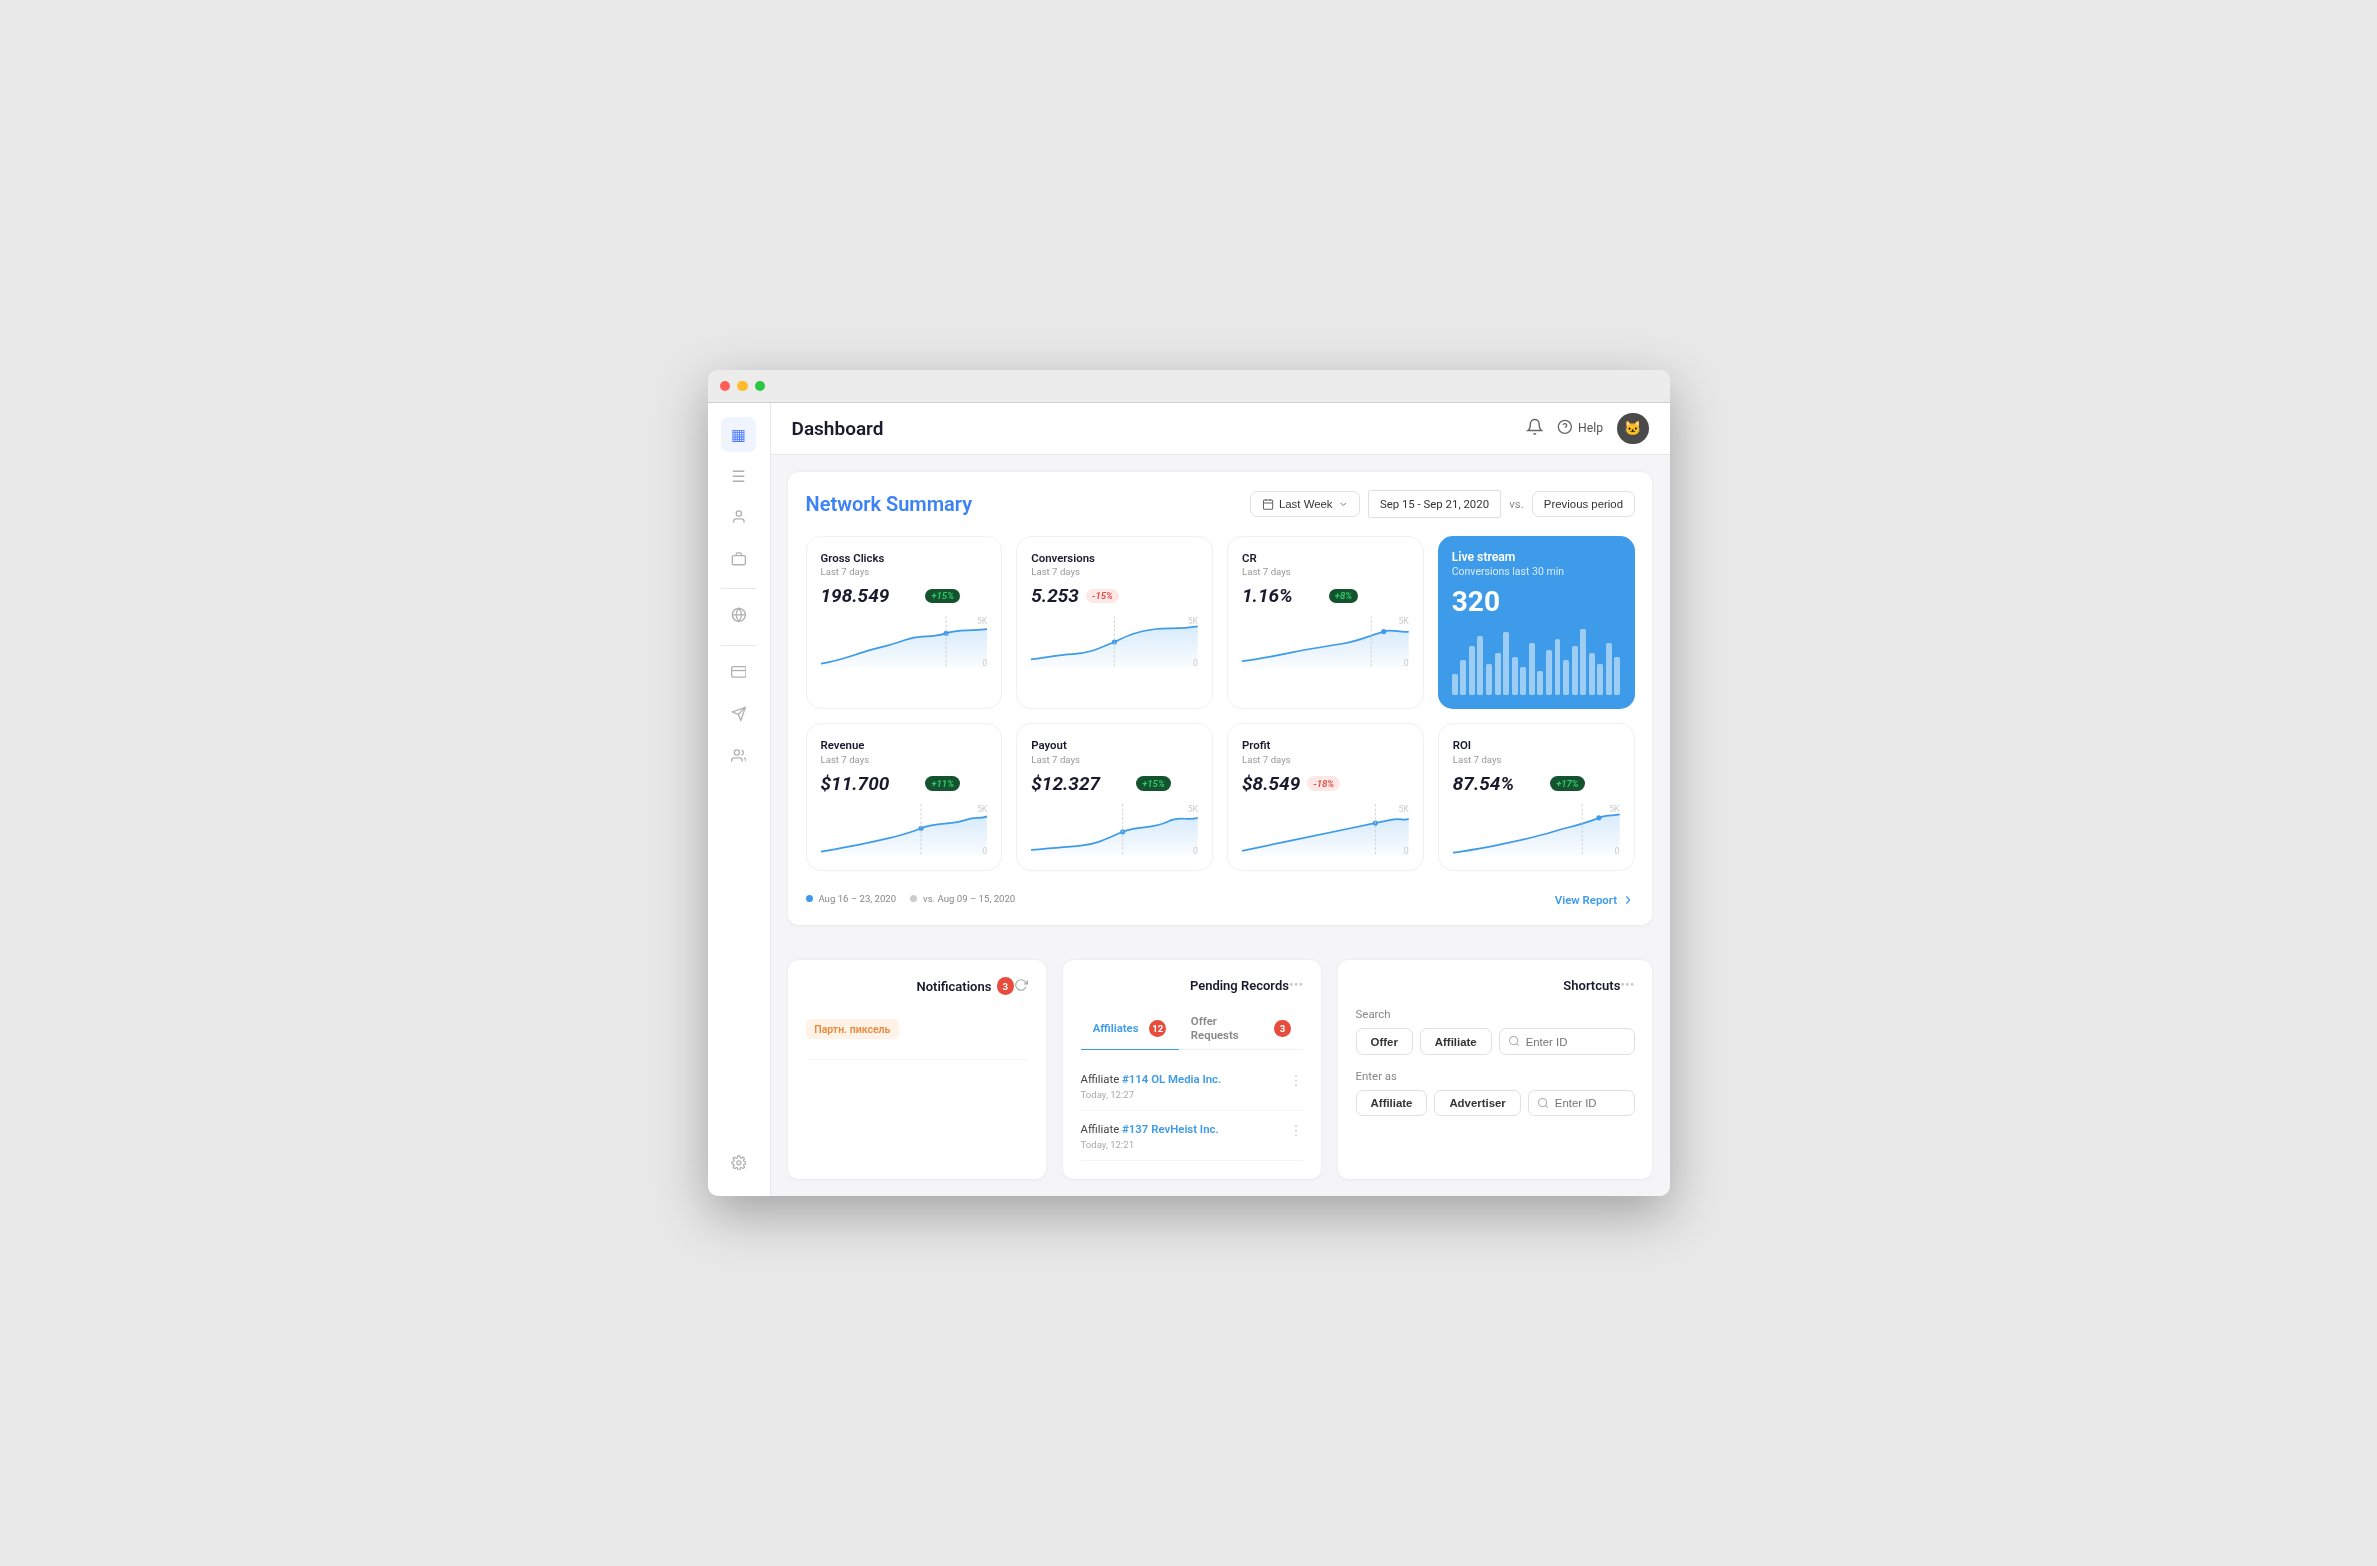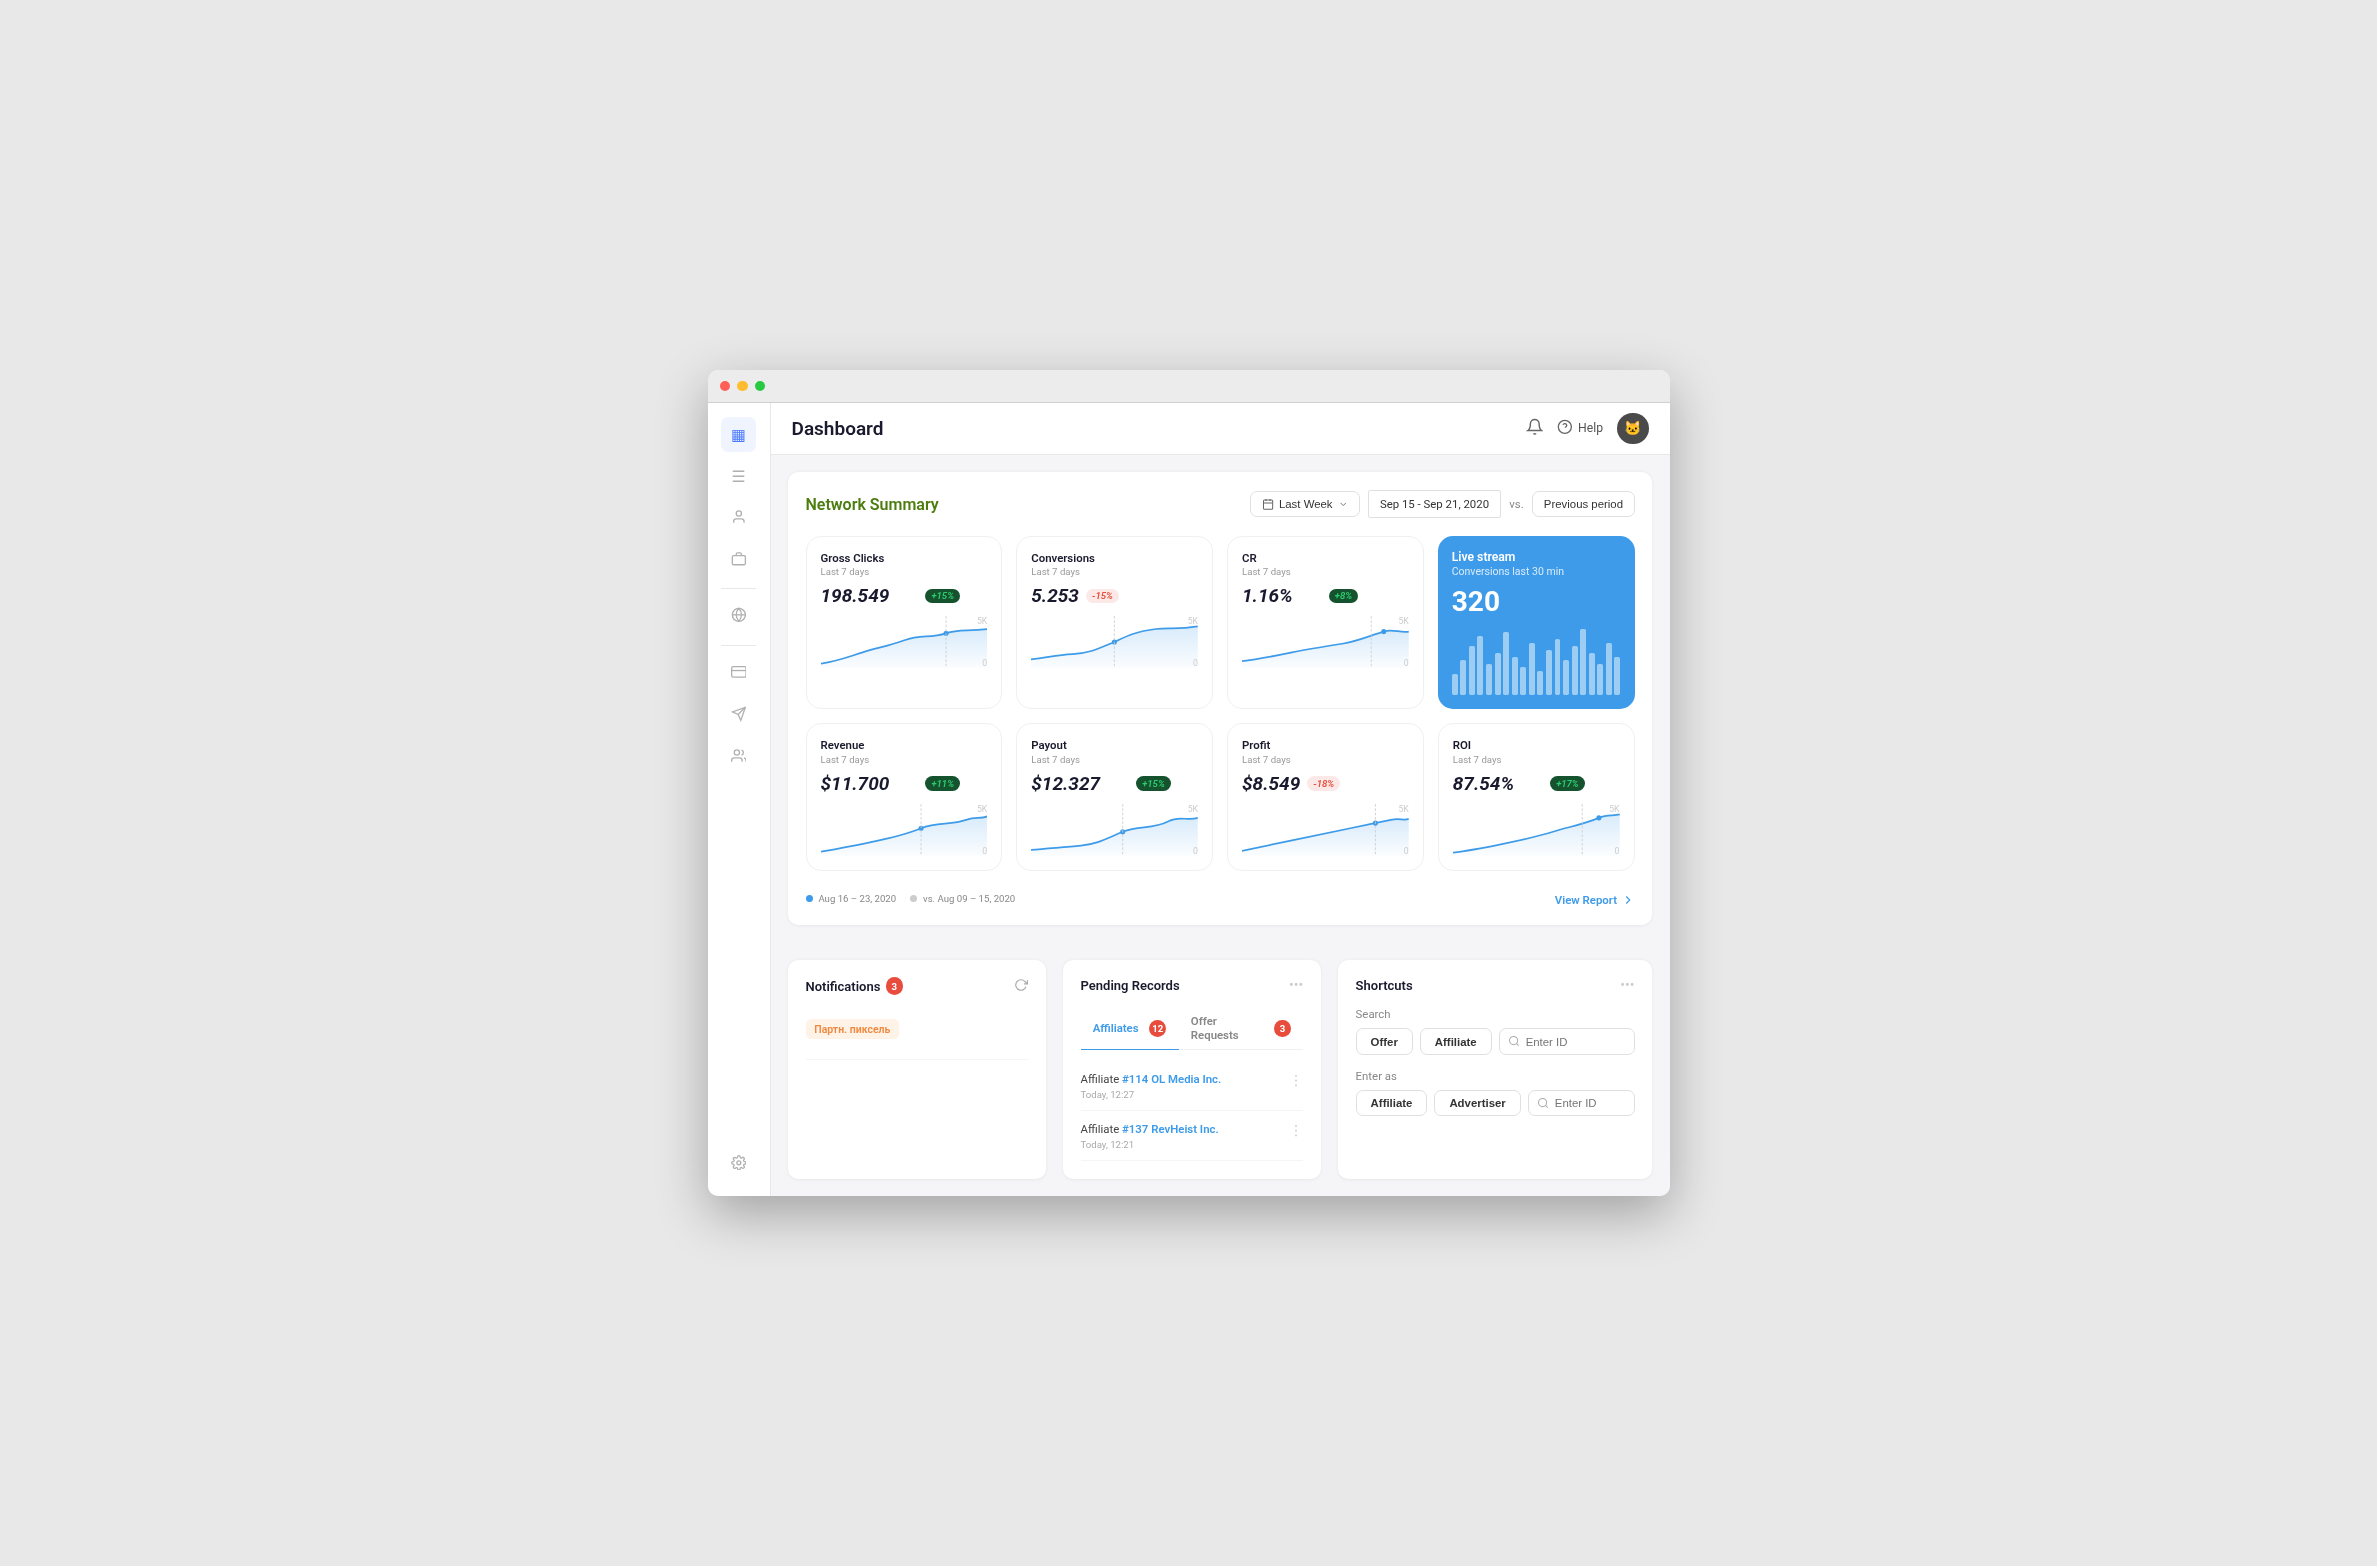--- a/index.html
+++ b/index.html
@@ -83,21 +83,21 @@
       border-radius: 10.5px;
       padding: 17.5px;
       box-shadow: 0 0.9px 3.5px rgba(0,0,0,0.06);
     }
     .network-summary-header {
       display: flex;
       align-items: center;
       justify-content: space-between;
       margin-bottom: 17.5px;
     }
-    .network-title { font-size: 16px; font-weight: 600; color: #4d7c0f; }
+    .network-title { font-size: 20px; font-weight: 600; color: #3b82f6; }
     .date-controls { display: flex; align-items: center; gap: 8.7px; }
     .date-range-btn {
       display: flex; align-items: center; gap: 5.2px;
       border: 0.9px solid #e0e0e0;
       border-radius: 7px;
       padding: 6.1px 10.5px;
       font-size: 11.4px;
       color: #333;
       cursor: pointer;
       background: #fff;
@@ -152,21 +152,21 @@
     .badge-red { background: #fde8e8; color: #e74c3c; }
     .mini-chart { height: 52px; position: relative; }
     .bottom-row {
       display: grid;
       grid-template-columns: repeat(3, 1fr);
       gap: 17.5px;
       margin-top: 17.5px;
     }
     .bottom-card { background: #fff; border-radius: 10.5px; padding: 17.5px; box-shadow: 0 0.9px 3.5px rgba(0,0,0,0.06); }
     .section-header {
-      display: flex; align-items: center; justify-content: space-between;
+      display: flex; align-items: center; justify-content: flex-end;
       margin-bottom: 14px;
     }
     .section-title { font-size: 13px; font-weight: 600; color: #1a1a2e; }
     .badge-count {
       background: #e74c3c; color: #fff;
       border-radius: 50%; width: 17.5px; height: 17.5px;
       font-size: 9.6px; font-weight: 700;
       display: inline-flex; align-items: center; justify-content: center;
       margin-left: 5.2px;
     }

